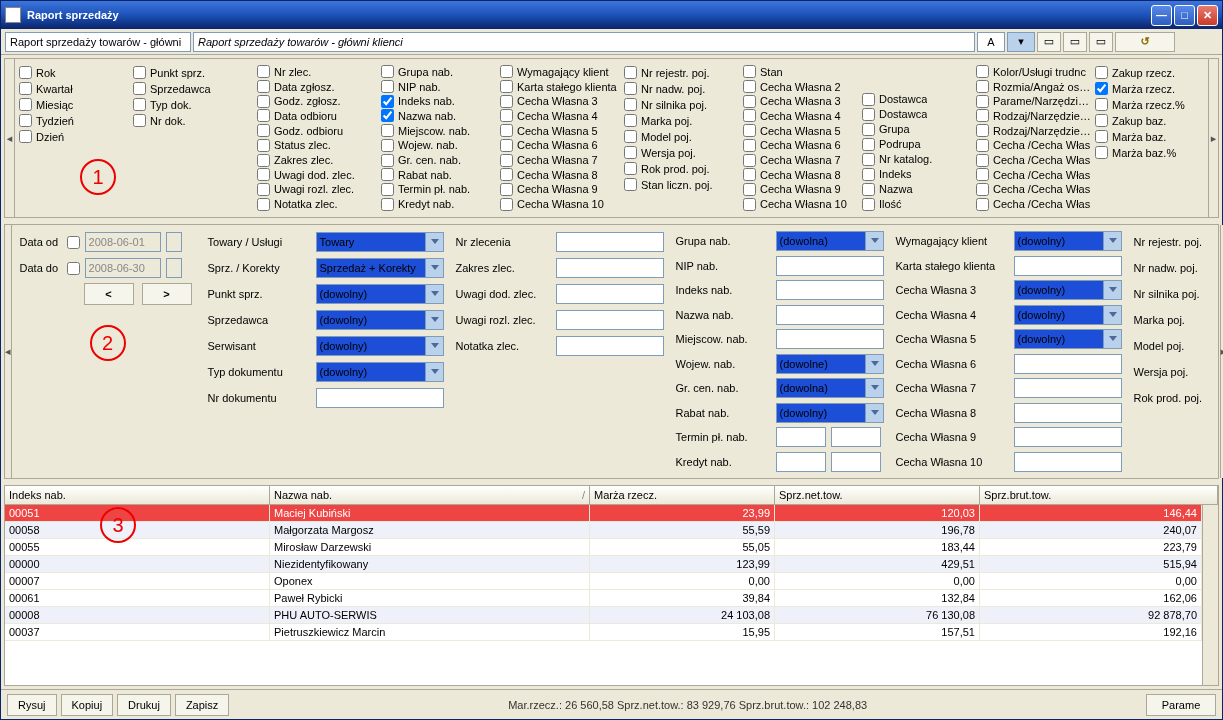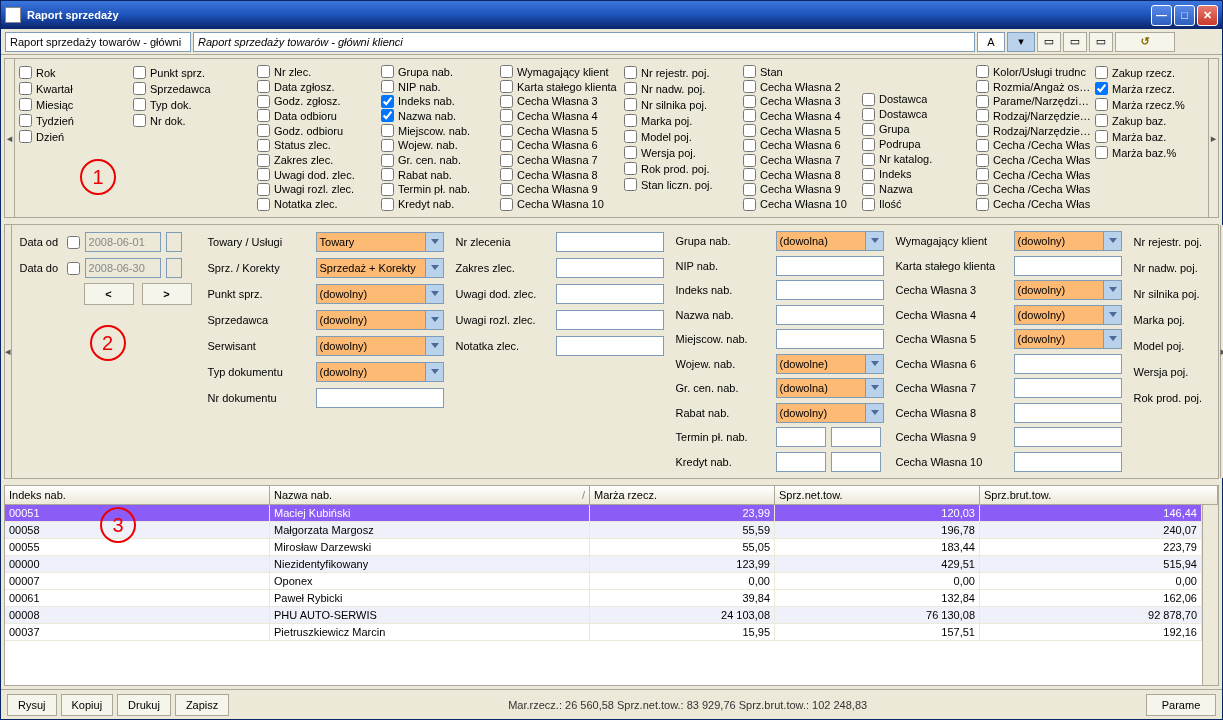--- a/index.html
+++ b/index.html
@@ -28,31 +28,31 @@
 .chk-row input{width:13px;height:13px;flex-shrink:0}
 .chk-row span{overflow:hidden;text-overflow:ellipsis}
 .circ{position:absolute;width:36px;height:36px;border:2px solid #e00;border-radius:50%;display:flex;align-items:center;justify-content:center;color:#e00;font-size:20px;font-weight:normal;pointer-events:none}
 .panel2{height:255px;display:flex}
 .filter-body{flex:1;padding:6px 8px;display:flex;gap:10px;position:relative}
 .fcol{display:flex;flex-direction:column;gap:4px}
 .frow{display:flex;align-items:center;gap:5px;height:22px}
 .flabel{white-space:nowrap}
 .finput{height:20px;border:1px solid #7f9db9;background:#fff;padding:0 3px}
 .finput.dis{background:#ece9d8;color:#888}
-.fsel{height:20px;border:1px solid #7f9db9;background:#fdba74;display:flex;align-items:center;padding:0 3px;position:relative}
+.fsel{height:20px;border:1px solid #7f9db9;background:#1d4ed8;display:flex;align-items:center;padding:0 3px;position:relative}
 .fsel::after{content:"";position:absolute;right:0;top:0;width:17px;height:18px;background:#b9d1ea;border-left:1px solid #7f9db9}
 .fsel .dd{position:absolute;right:4px;top:6px;width:0;height:0;border-left:4px solid transparent;border-right:4px solid transparent;border-top:5px solid #4a6a99;z-index:1}
 .navbtn{width:50px;height:22px;border:1px solid #aca899;background:#f6f5ec;display:flex;align-items:center;justify-content:center;font-weight:bold}
 .panel3{flex:1;display:flex;flex-direction:column;min-height:0}
 .grid-head{display:flex;background:#ece9d8;border-bottom:1px solid #aca899}
 .gh{border-right:1px solid #aca899;padding:2px 4px;background:linear-gradient(to bottom,#fff,#ece9d8);height:18px;display:flex;align-items:center}
 .grid-body{flex:1;overflow-y:auto;background:#fff;position:relative}
 .grow{display:flex;height:17px;border-bottom:1px solid #ece9d8}
 .grow.alt{background:#eef1f9}
-.grow.sel{background:#8b5cf6;color:#fff}
+.grow.sel{background:#ef4444;color:#fff}
 .gc{border-right:1px solid #ece9d8;padding:0 4px;display:flex;align-items:center;overflow:hidden}
 .gc.n{justify-content:flex-end}
 .bottombar{height:30px;border-top:1px solid #aca899;display:flex;align-items:center;padding:3px 6px;gap:4px}
 .bbtn{height:22px;padding:0 10px;border:1px solid #aca899;background:#f6f5ec;display:flex;align-items:center;justify-content:center}
 .status{flex:1;text-align:center;color:#333}
 .scrollbar-v{width:16px;background:#ece9d8;border-left:1px solid #aca899}
 .w-idx{width:265px}.w-naz{width:320px}.w-mar{width:185px}.w-net{width:205px}.w-brut{width:210px}
 .sort-ind{margin-left:auto;color:#888}
 </style>
 </head>

